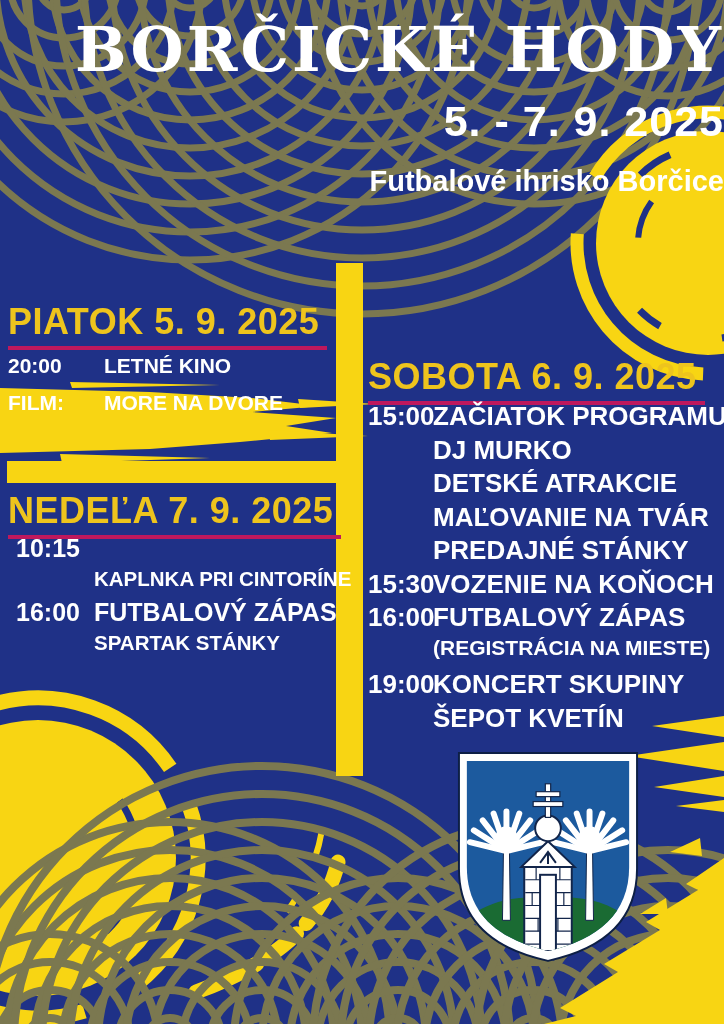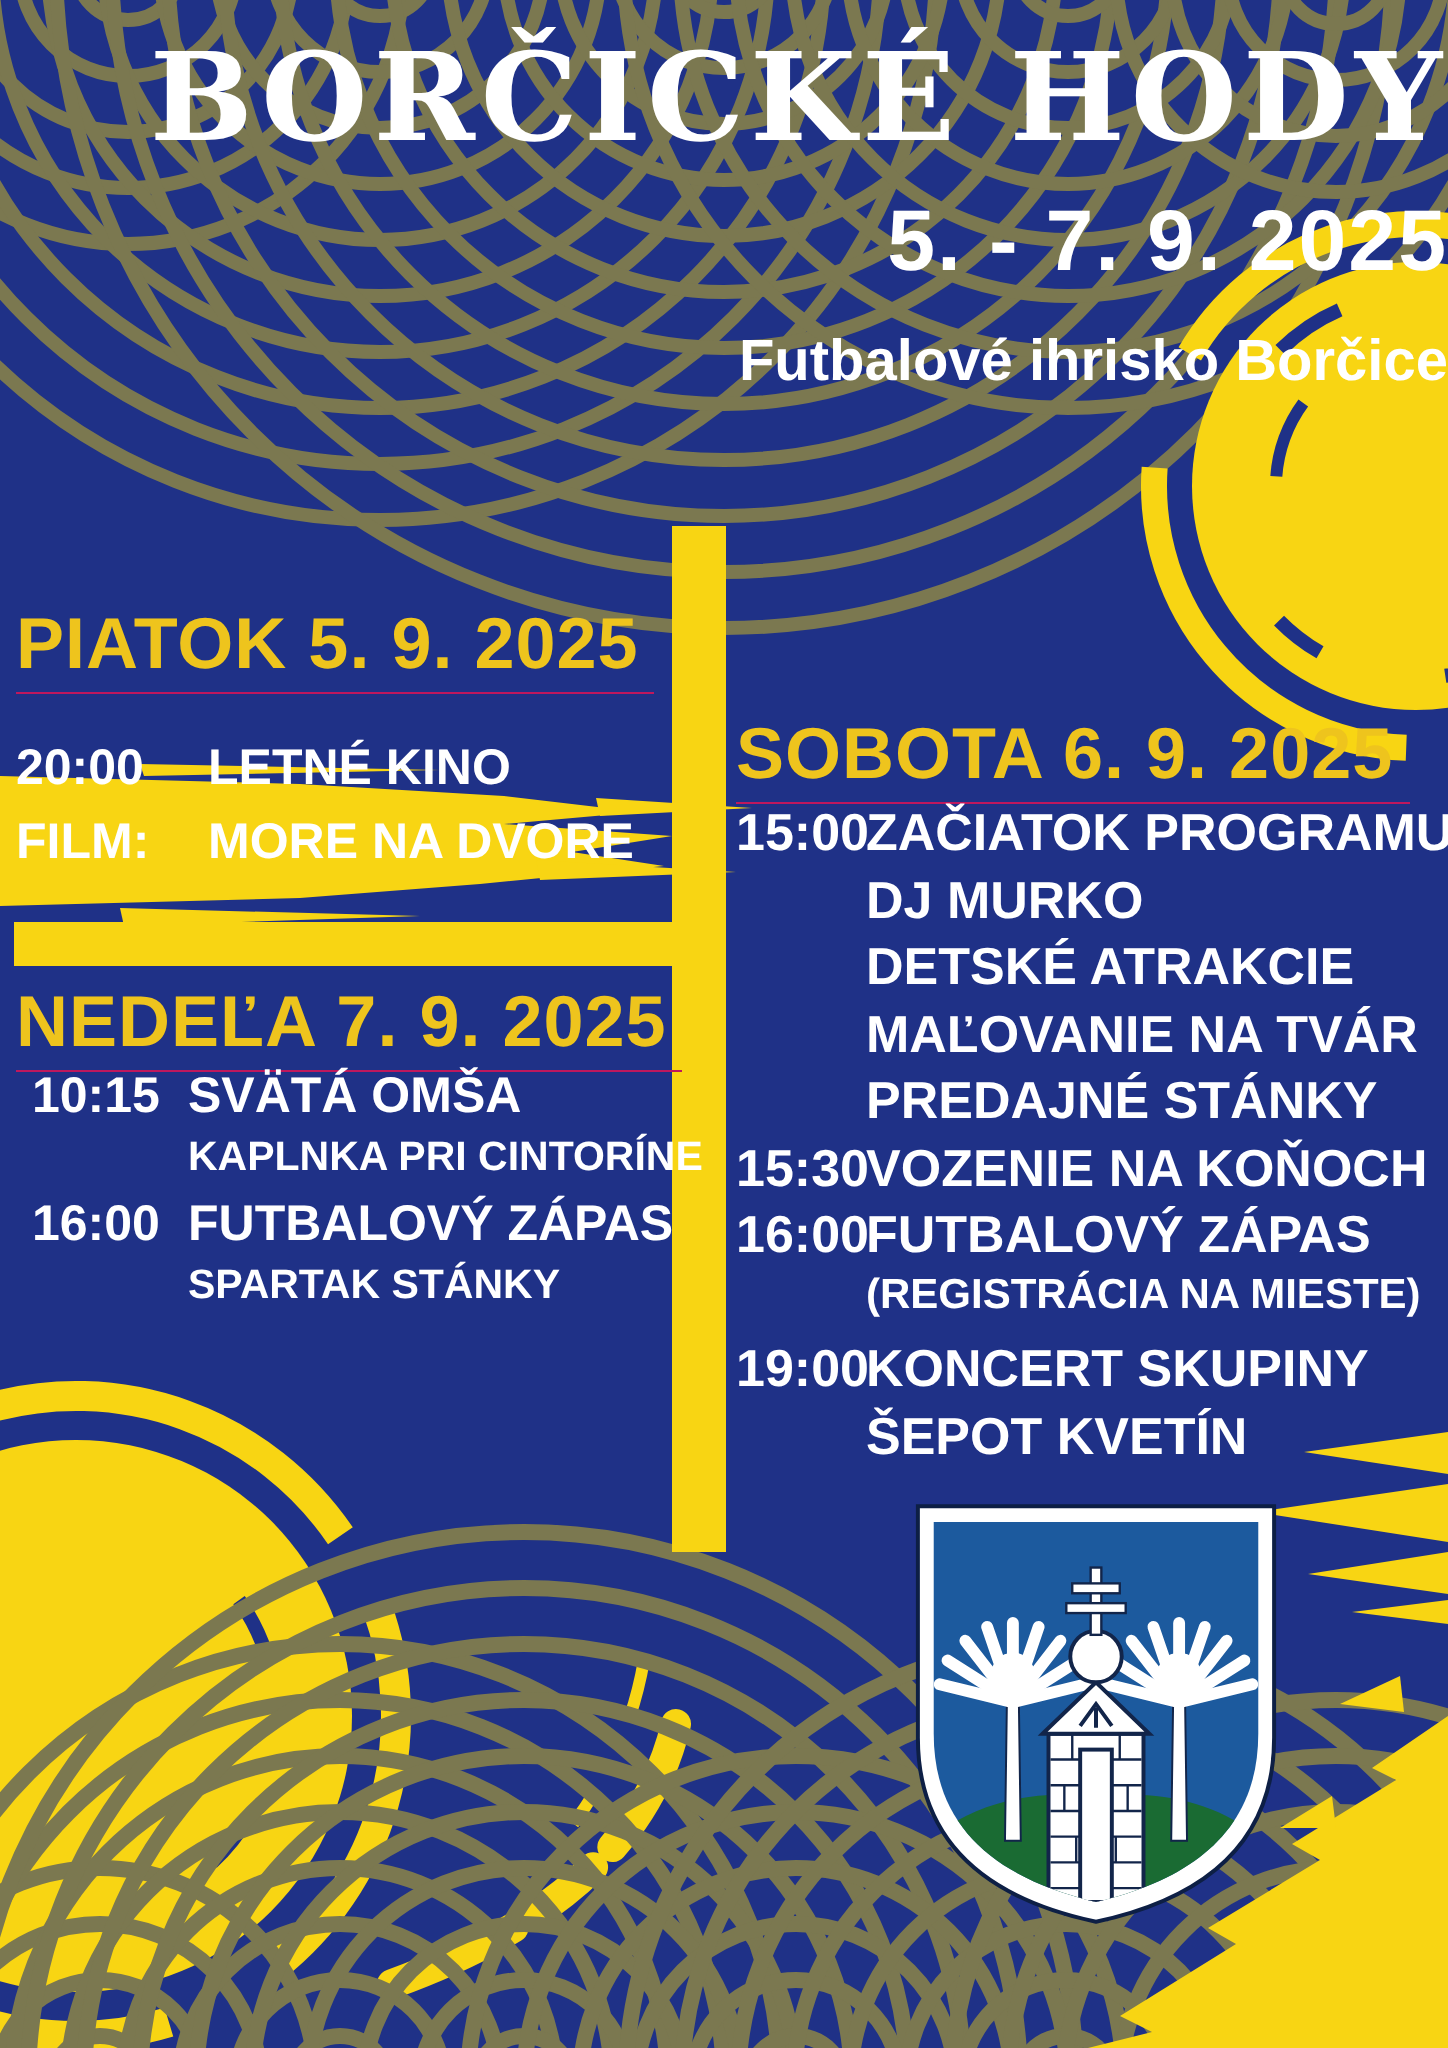--- a/index.html
+++ b/index.html
@@ -13,29 +13,29 @@
   .bar{position:absolute;background:#f8d513;z-index:1;}
   .bar-v{left:336px;top:263px;width:27px;height:513px;}
   .bar-h{left:7px;top:461px;width:356px;height:22px;}
   
   .hdr{position:absolute;left:0;right:0;text-align:right;color:#ffffff;z-index:2;}
   .title{top:14px;font-family:"DejaVu Serif",serif;font-weight:700;font-size:61px;letter-spacing:3px;padding-left:14px;}
   .dates{top:97px;font-weight:700;font-size:43px;letter-spacing:1px;padding-left:28px;}
   .venue{top:165px;font-weight:700;font-size:29px;padding-left:52px;}
   
   .day-h{position:absolute;z-index:2;color:#eec41d;font-weight:700;font-size:36px;letter-spacing:.5px;white-space:nowrap;}
-  .day-h span{display:inline-block;border-bottom:1px solid #be185d;padding:0 8px 3px 0;}
+  .day-h span{display:inline-block;border-bottom:4px solid #be185d;padding:0 8px 3px 0;}
   #friday-h{left:8px;top:301px;}
   #sunday-h{left:8px;top:490px;}
   #saturday-h{left:368px;top:356px;}
   
   .rows{position:absolute;z-index:2;color:#ffffff;font-weight:700;white-space:nowrap;}
   .row{display:flex;align-items:baseline;}
   .time{flex:0 0 auto;}
-  #friday-rows{left:8px;top:370px;font-size:25px;}
+  #friday-rows{left:8px;top:354px;font-size:21px;}
   #friday-rows .row{height:37px;}
   #friday-rows .time{width:96px;}
   #saturday-rows{left:368px;top:401px;font-size:26px;}
   #saturday-rows .row{height:33.5px;}
   #saturday-rows .time{width:65px;}
   #saturday-rows .row.small{font-size:21px;}
   #sunday-rows{left:16px;top:534px;font-size:25px;}
   #sunday-rows .row{height:33px;}
   #sunday-rows .time{width:78px;}
   #sunday-rows .row.sub{font-size:20.5px;height:31px;}
@@ -216,21 +216,20 @@
       <span class="label">MORE NA DVORE</span>
     </div>
   </div>
 
   <div class="day-h" id="sunday-h">
     <span>NEDEĽA 7. 9. 2025</span>
   </div>
   <div class="rows" id="sunday-rows">
     <div class="row">
       <span class="time">10:15</span>
-      <span class="label">SVÄTÁ OMŠA</span>
     </div>
     <div class="row sub">
       <span class="time"></span>
       <span class="label">KAPLNKA PRI CINTORÍNE</span>
     </div>
     <div class="row">
       <span class="time">16:00</span>
       <span class="label">FUTBALOVÝ ZÁPAS</span>
     </div>
     <div class="row sub">

